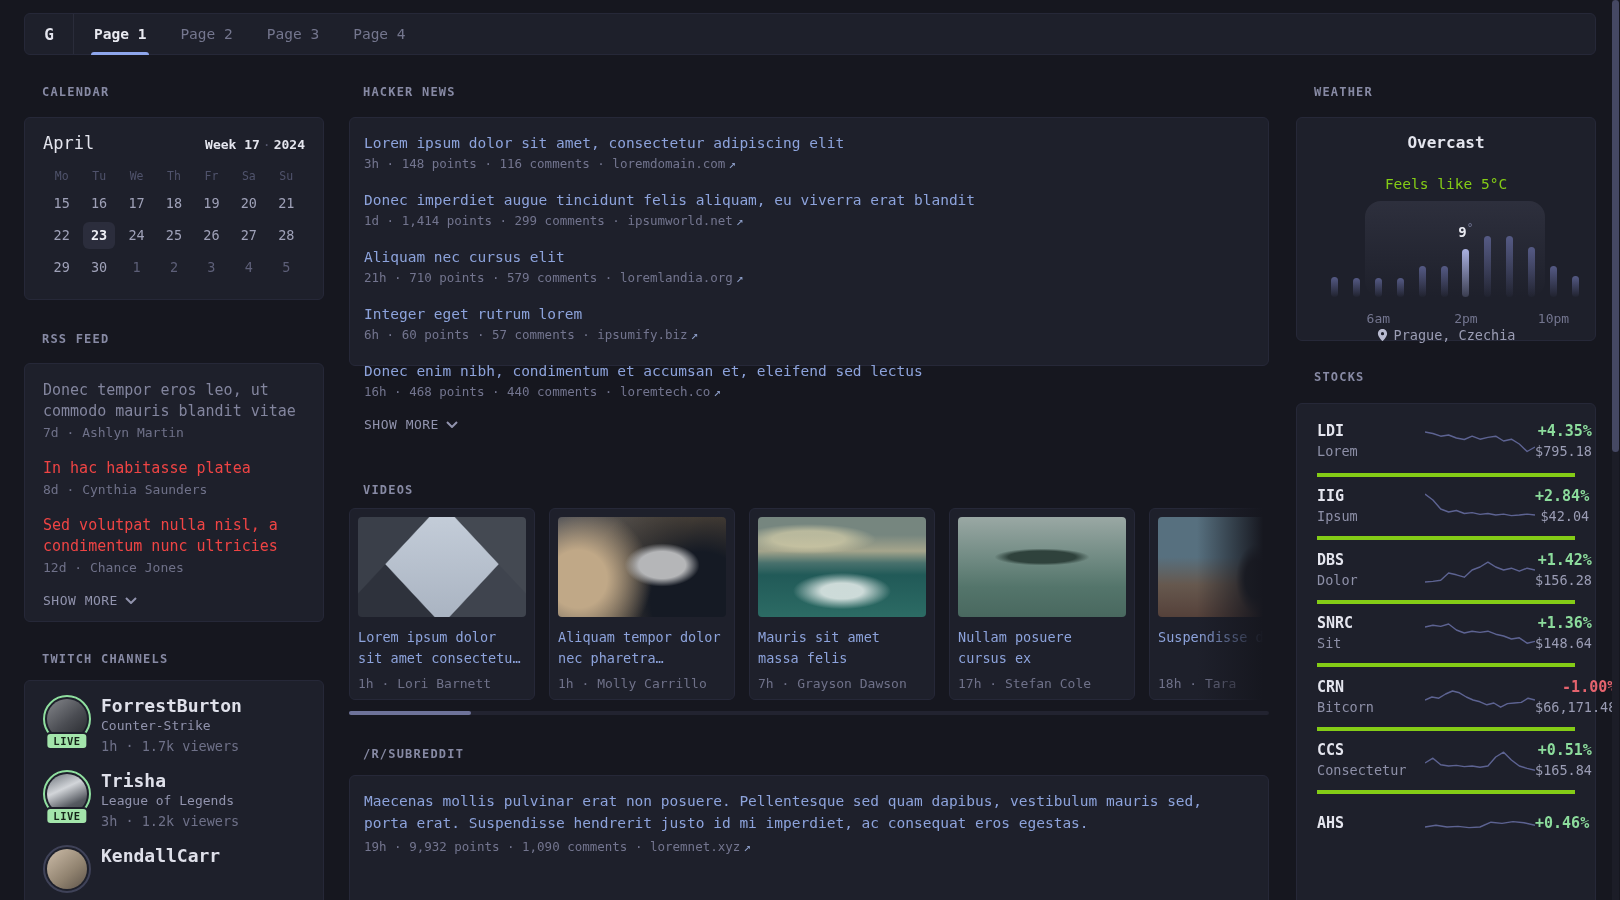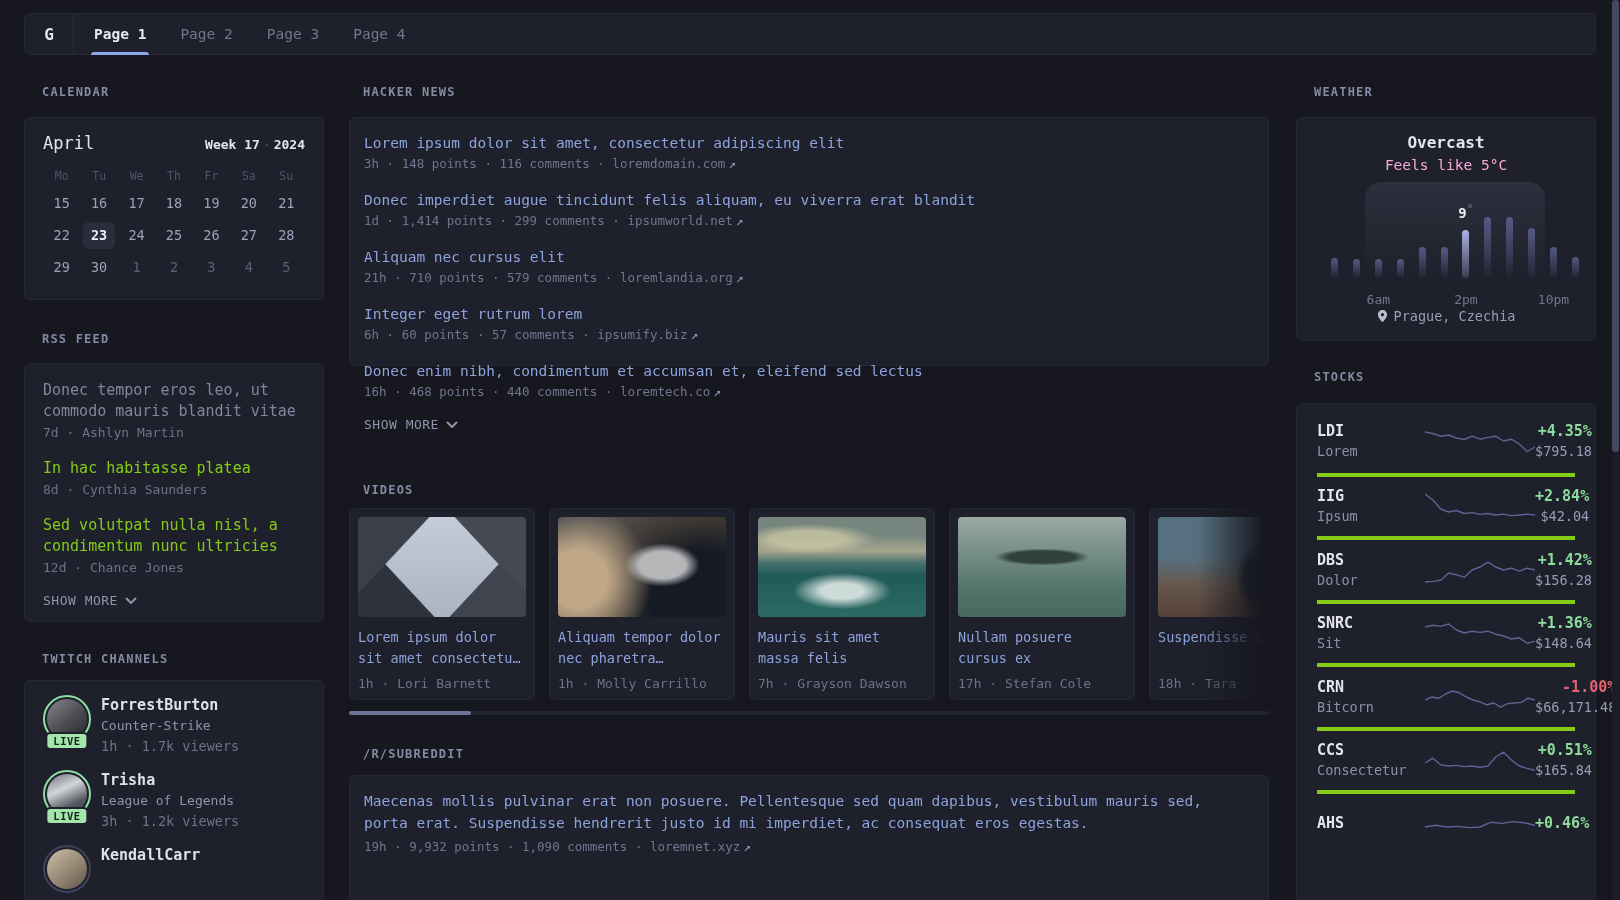--- a/index.html
+++ b/index.html
@@ -36,41 +36,41 @@
   .cal-week .dot { color:#565870; font-weight:normal; padding:0 3px; }
   .cal-grid { display:grid; grid-template-columns:repeat(7,1fr); justify-items:center; row-gap:5px; }
   .dn { font-size:11.5px; color:#50536c; height:20px; line-height:20px; }
   .dc { font-size:13.5px; color:#9fa1b8; width:32px; height:27px; line-height:27px; text-align:center; border-radius:6px; }
   .dc.sel { background:#2b2d3c; color:#ecedf3; font-weight:bold; }
   .dc.out { color:#5d5f78; }
 
   
   #rss-card { top:363px; height:259px; padding:16px 18px; }
   .feed-item { margin-bottom:15px; }
-  .feed-title { font-size:15px; line-height:21px; color:#84cc16; cursor:pointer; }
+  .feed-title { font-size:15px; line-height:21px; color:#ef4444; cursor:pointer; }
   .feed-title.read { color:#83859e; }
   .feed-meta { font-size:13px; color:#6f7189; line-height:21px; }
   .show-more { font-size:13px; letter-spacing:0.5px; color:#9193ad; display:flex; align-items:center; gap:7px; cursor:pointer; }
   .chev { width:12px; height:7px; }
   .chev polyline { fill:none; stroke:#9193ad; stroke-width:2; }
 
   
   #twitch-card { top:680px; height:250px; padding:14px 18px; }
   .tw-item { display:flex; gap:10px; margin-bottom:14px; cursor:pointer; }
   .avatar { position:relative; width:48px; height:48px; flex:none; }
   .avatar-ring { width:48px; height:48px; border-radius:50%; border:2px solid #3f4258; padding:2px; }
   .avatar.live .avatar-ring { border-color:#8fdf9f; }
   .avatar-img { display:block; width:40px; height:40px; border-radius:50%; }
   .av1 { background:linear-gradient(140deg,#85878c,#4a4c52 55%,#25272c); }
   .av2 { background:linear-gradient(155deg,#6a7078,#d2d5d9 38%,#565a61 72%,#3a3e44); }
   .av3 { background:linear-gradient(140deg,#cdbda9,#90826f 60%,#5d5349); }
   .live-badge { position:absolute; left:50%; bottom:-7px; transform:translateX(-50%);
     background:#a3e5ab; color:#16251a; font-size:10.5px; font-weight:bold; letter-spacing:0.5px;
     padding:1px 6px; border-radius:5px; border:2px solid #1e202b; }
-  .tw-name { font-size:15px; font-weight:bold; color:#dfe0ea; line-height:21px; }
+  .tw-name { font-size:18px; font-weight:bold; color:#dfe0ea; line-height:21px; }
   .tw-game { font-size:13px; color:#9193ad; line-height:20px; }
   .tw-meta { font-size:13.5px; color:#6f7189; line-height:20px; }
 
   
   #hn-card { top:117px; height:249px; padding:14px 14px; }
   .hn-item { margin-bottom:15px; }
   .hn-title { font-size:14.5px; line-height:22px; color:#8da3dc; cursor:pointer; }
   .hn-meta { font-size:12.5px; color:#73758f; line-height:20px; }
   .hn-meta .domain { cursor:pointer; }
   .hn-meta .arrow { color:#8fa0cb; padding-left:3px; }
@@ -105,21 +105,21 @@
     linear-gradient(#9aa8a4,#6d8880 45%,#54756b 70%,#49685f); }
   .th5 { background:
     radial-gradient(ellipse 26px 46px at 58% 62%,#23272e 0 40%,rgba(0,0,0,0) 75%),
     linear-gradient(#57707f 0 40%,#66584e 68%,#55413a 100%); }
   #vid-scroll-track { position:absolute; top:711px; left:0; width:920px; height:4px; border-radius:2px; background:#222330; }
   #vid-scroll-thumb { position:absolute; top:711px; left:0; width:122px; height:4px; border-radius:2px; background:#6e739a; cursor:grab; }
 
   
   #weather-card { top:117px; height:224px; padding:14px 16px; text-align:center; }
   .wx-cond { font-size:16px; font-weight:bold; color:#e4e5ee; line-height:22px; }
-  .wx-feels { font-size:14.5px; color:#f9a8d4; line-height:22px; margin-top:0; }
+  .wx-feels { font-size:14.5px; color:#84cc16; line-height:22px; margin-top:19px; }
   #wx-wrap { position:relative; height:112px; margin-top:12px; }
   #wx-chart { position:absolute; left:0; right:0; top:0; height:90px; }
   .wzone { position:absolute; left:52px; bottom:0; width:180px; height:96px; border-radius:16px;
     background:linear-gradient(rgba(48,50,64,0.85),rgba(48,50,64,0)); }
   .wbar { position:absolute; bottom:0; width:7px; border-radius:4px;
     background:linear-gradient(#555a85,rgba(85,90,133,0.05)); }
   .wbar.hl { background:linear-gradient(#aab1e1,rgba(170,177,225,0.2)); }
   .wtemp { position:absolute; transform:translateX(-50%); font-size:14px; font-weight:bold; color:#e9eaf1; }
   .wtemp .deg { color:#6a6d8a; font-size:11px; vertical-align:super; }
   .wtime { position:absolute; top:104px; transform:translateX(-50%); font-size:13px; color:#73758f; }

